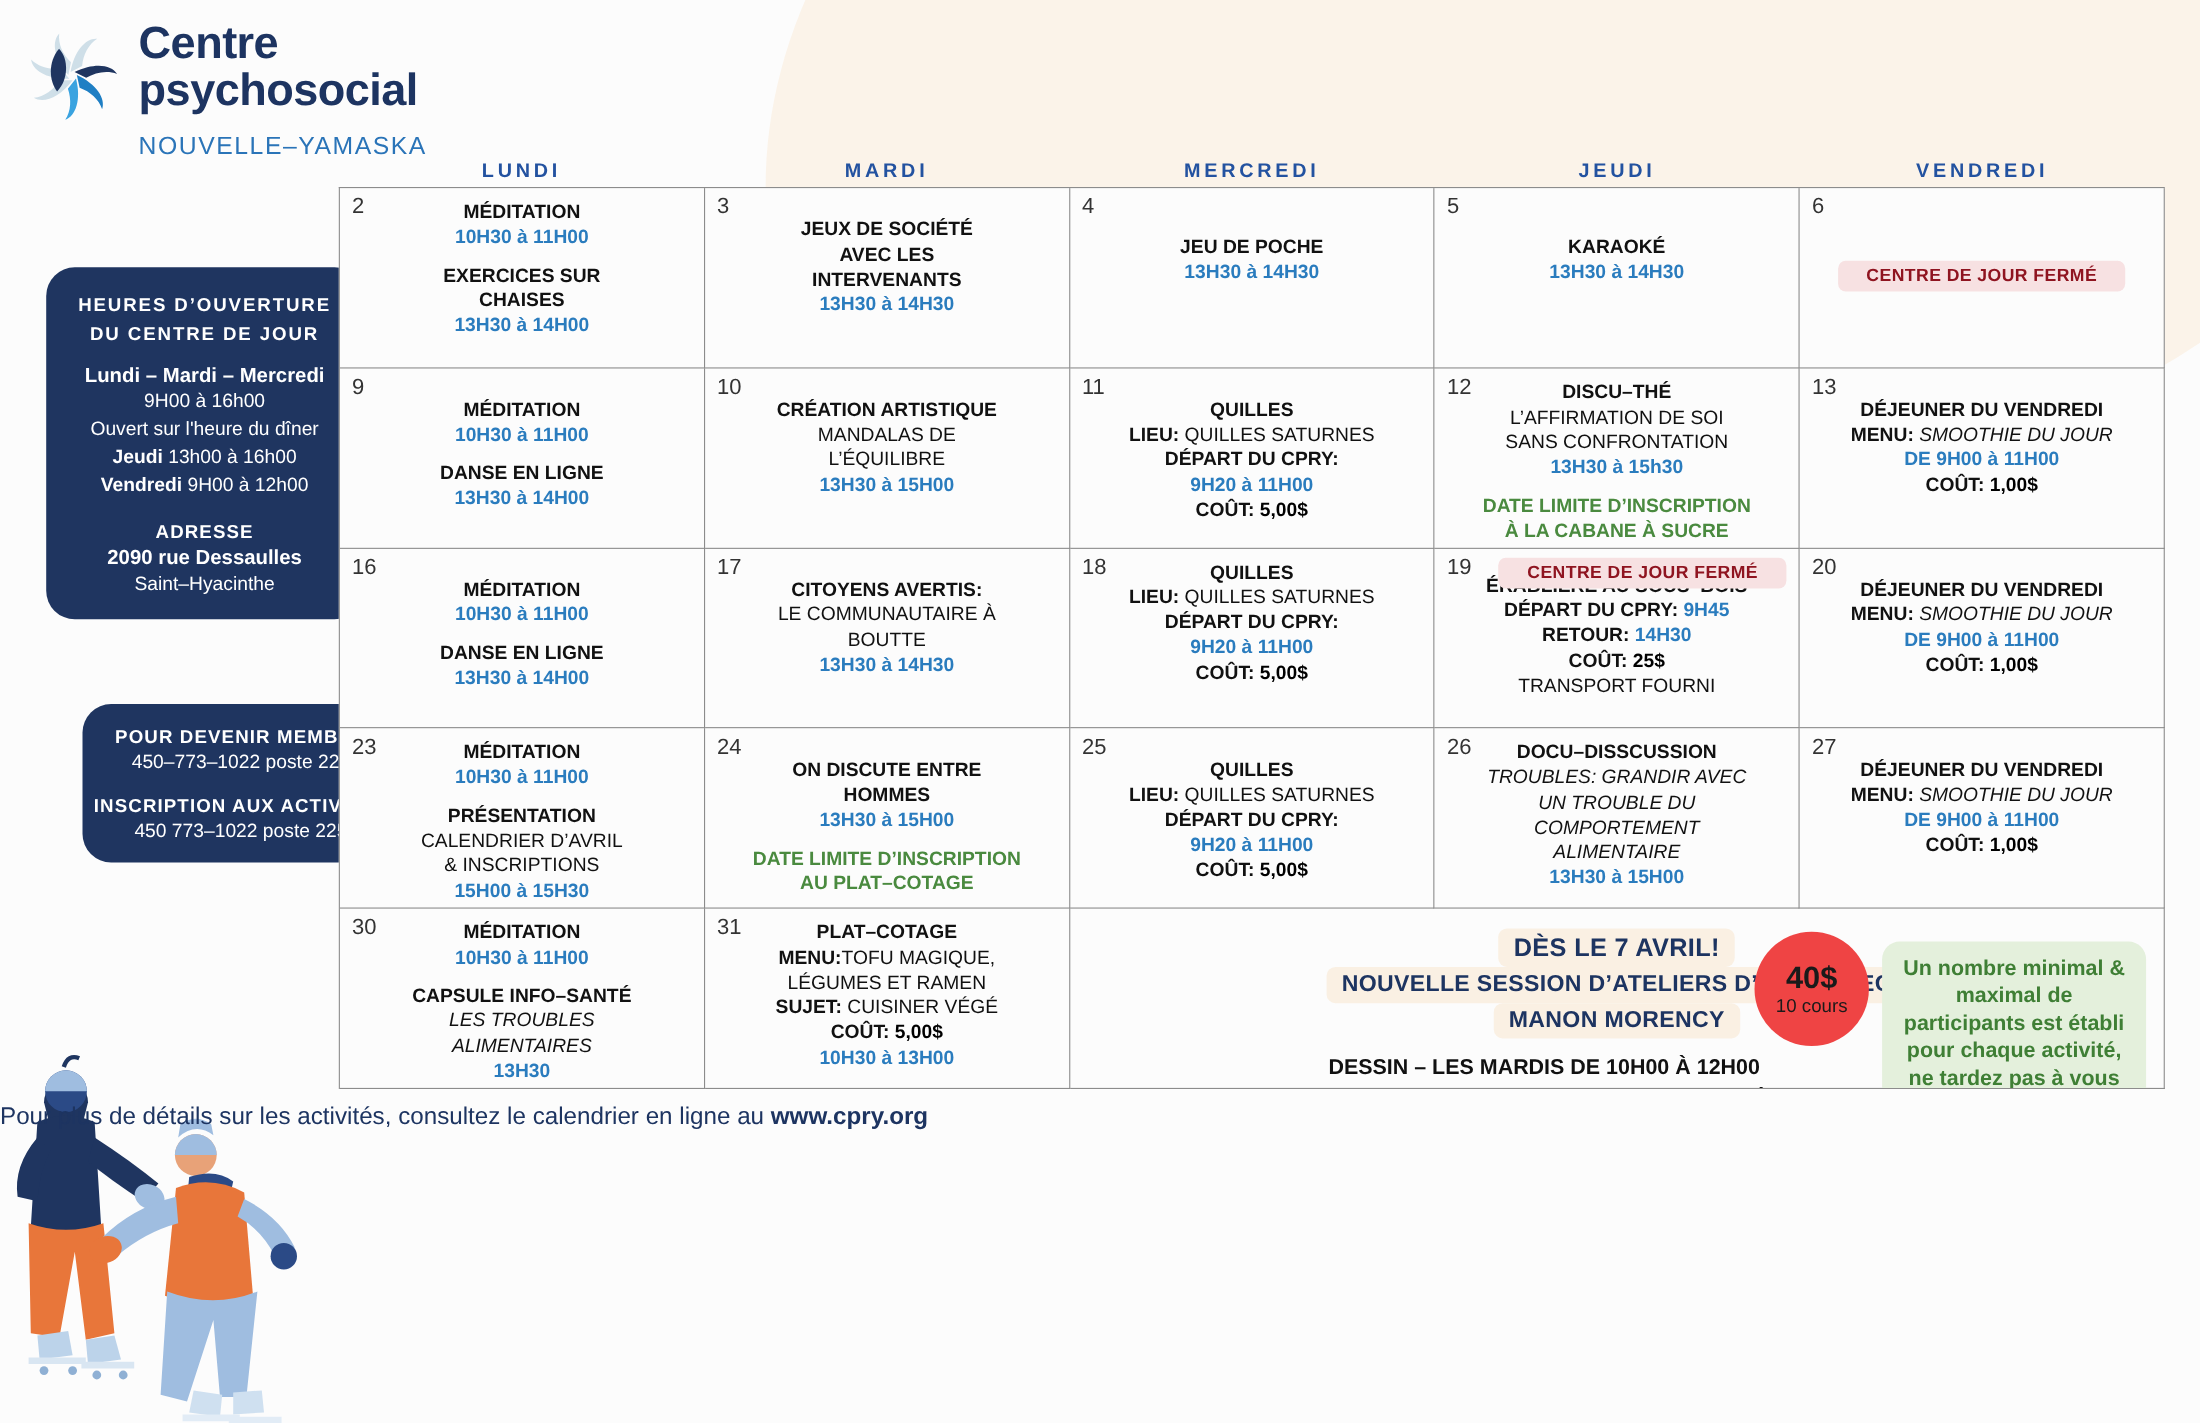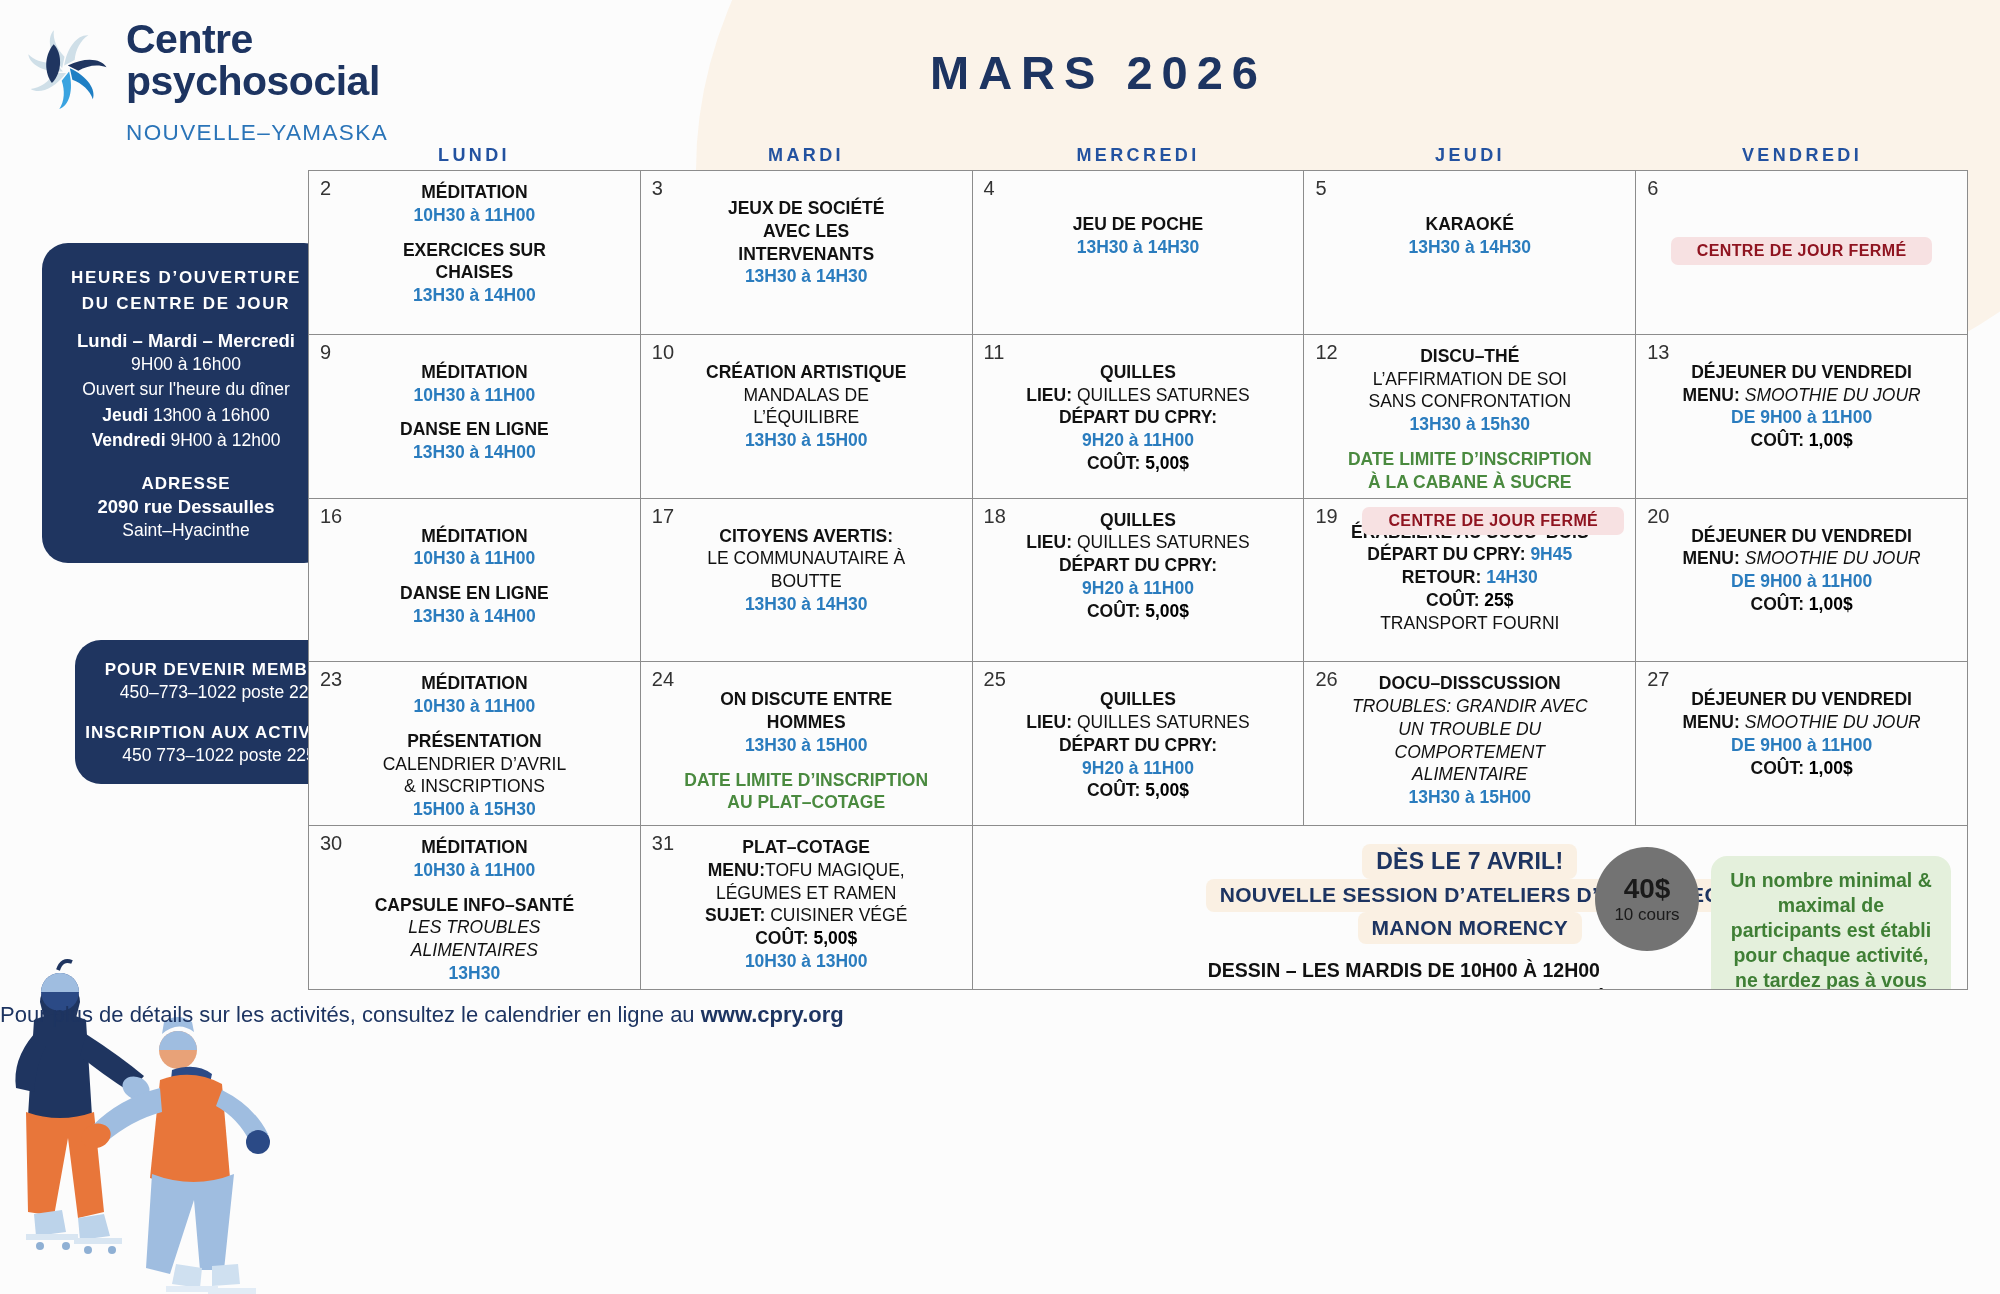--- a/index.html
+++ b/index.html
@@ -139,21 +139,21 @@
     font-size: 23px; letter-spacing: 0.3px; line-height: 1.35;
   }
   .promo-hl.small { font-size: 21px; }
   .promo-body {
     margin-top: 12px; color: #111; font-weight: bold; font-size: 19.5px;
     line-height: 1.5; padding: 0 150px 0 18px;
   }
   .price-circle {
     position: absolute; right: 262px; bottom: 34px;
     width: 104px; height: 104px; border-radius: 50%;
-    background: #737373; color: #1a1a1a;
+    background: #ef4444; color: #1a1a1a;
     display: flex; flex-direction: column;
     align-items: center; justify-content: center;
   }
   .price-circle .amt { font-size: 28px; font-weight: bold; }
   .price-circle .sub { font-size: 17px; }
   .green-note {
     position: absolute; right: 10px; top: 22px;
     width: 240px;
     background: #e4f0dc; color: #3f7f35;
     border-radius: 16px;
@@ -210,21 +210,20 @@
         </g>
       </svg>
       <div>
         <div class="brand-title">Centre</div>
         <div class="brand-title">psychosocial</div>
       </div>
     </div>
     <div class="brand-sub">NOUVELLE–YAMASKA</div>
   </div>
 
-  <div class="cal-title">MARS 2026</div>
 
   <div class="side-box" id="box-hours">
     <div class="sb-head">HEURES D’OUVERTURE</div>
     <div class="sb-head">DU CENTRE DE JOUR</div>
     <div class="sb-strongline">Lundi – Mardi – Mercredi</div>
     <div class="sb-line">9H00 à 16h00</div>
     <div class="sb-line">Ouvert sur l'heure du dîner</div>
     <div class="sb-line"><b>Jeudi</b><span> 13h00 à 16h00</span></div>
     <div class="sb-line"><b>Vendredi</b><span> 9H00 à 12h00</span></div>
     <div class="sb-gap"></div>

